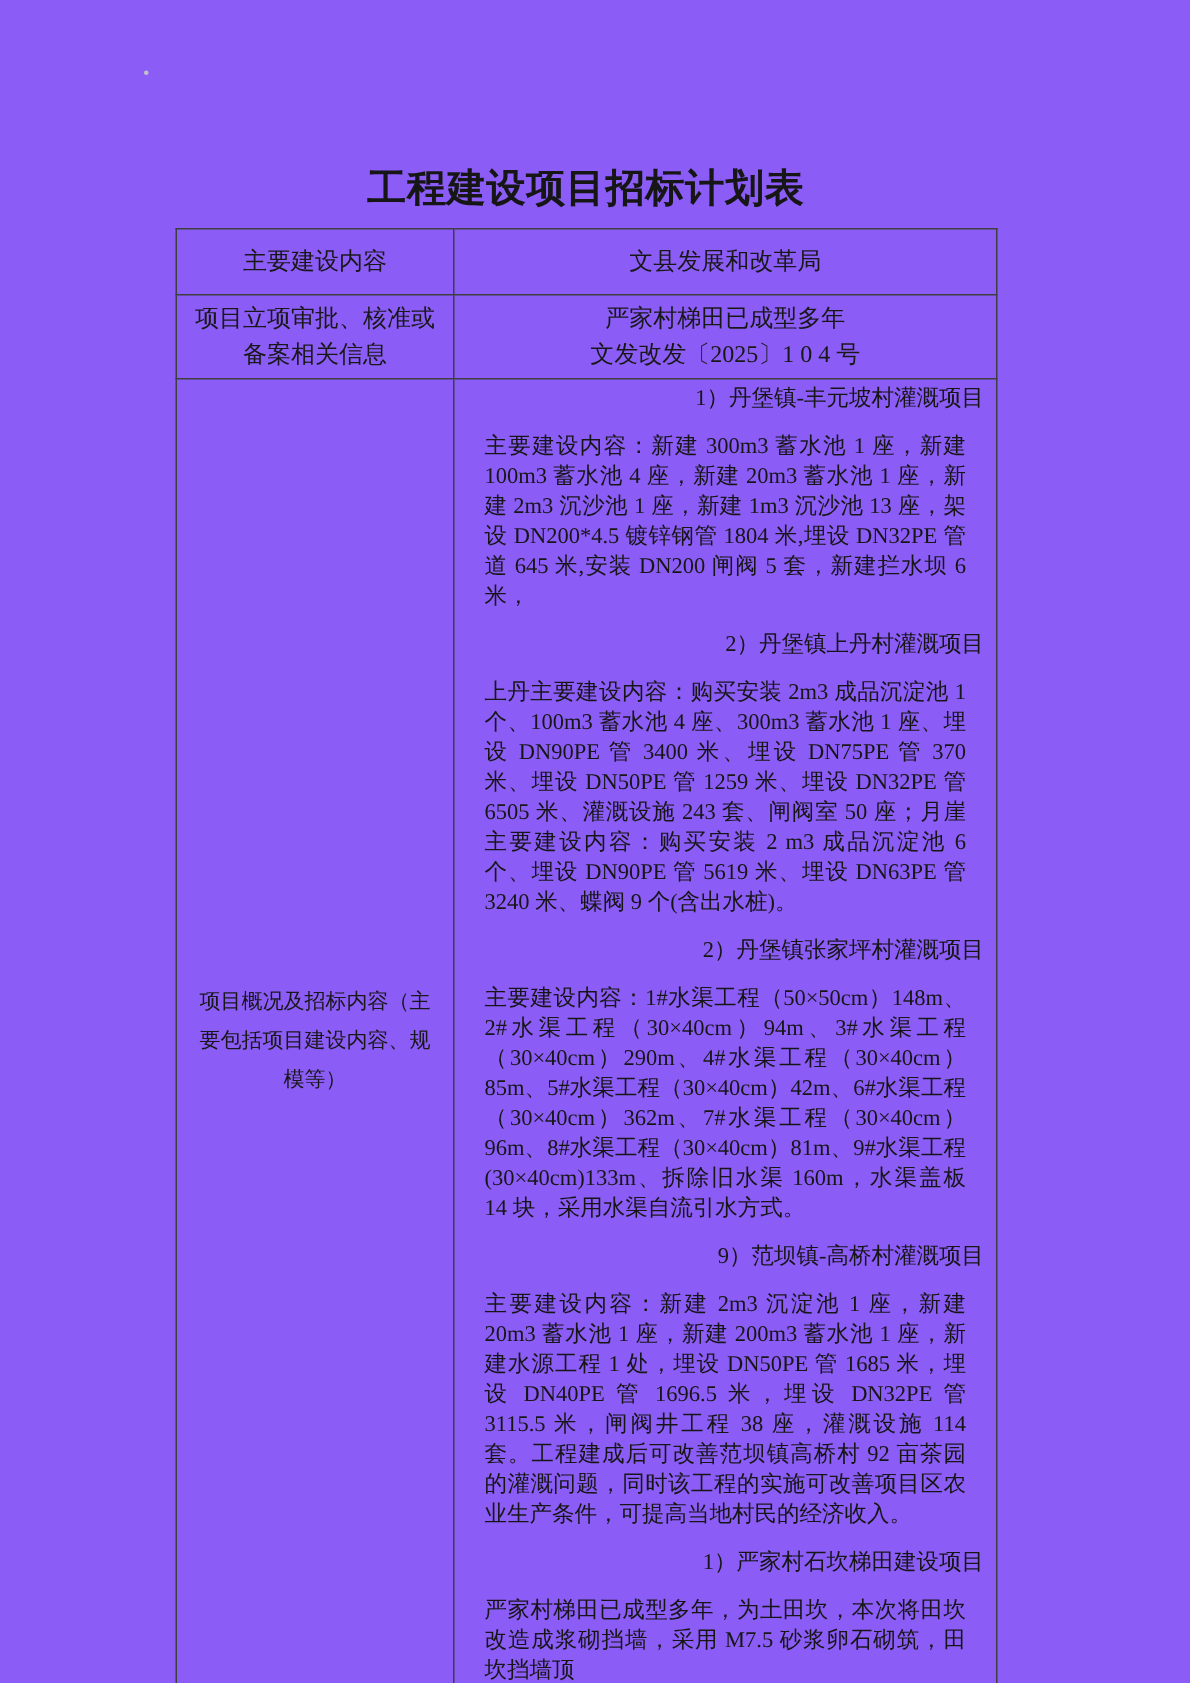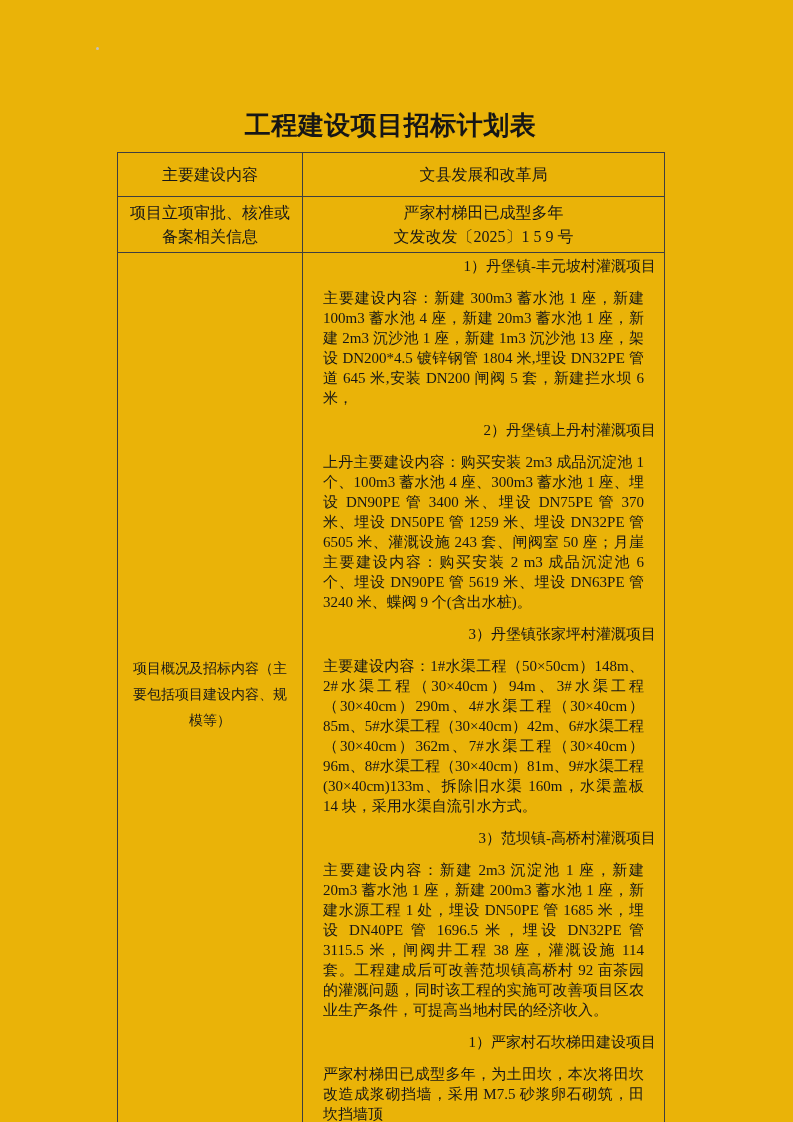--- a/index.html
+++ b/index.html
@@ -5,21 +5,21 @@
   html, body { margin: 0; padding: 0; }
   body {
     width: 793px;
     height: 1122px;
     background: #ffffff;
     position: relative;
     font-family: "Liberation Serif", "DejaVu Serif", serif;
     color: #1c1c1c;
     -webkit-font-smoothing: antialiased;
   }
-  .page { position: absolute; inset: 0; background: #eab308; overflow: hidden; }
+  .page { position: absolute; inset: 0; background: #8b5cf6; overflow: hidden; }
   .speck {
     position: absolute; left: 96px; top: 47px;
     width: 3px; height: 3px; border-radius: 50%;
     background: #c2c2c2;
   }
   .doc-title {
     position: absolute; left: 117px; top: 108px; width: 547px;
     margin: 0; text-align: center;
     font-family: "Liberation Sans", "DejaVu Sans", sans-serif;
     font-size: 26px; font-weight: bold; color: #161616;
@@ -84,39 +84,39 @@
 
     <tr class="r3">
       <td class="label">主要建设内容</td>
       <td class="value-center">文县发展和改革局</td>
     </tr>
 
     <tr class="r4">
       <td class="label">项目立项审批、核准或备案相关信息</td>
       <td class="value-center">
         <div class="approval-line">严家村梯田已成型多年</div>
-        <div class="approval-line">文发改发〔2025〕1 5 9 号</div>
+        <div class="approval-line">文发改发〔2025〕1 0 4 号</div>
       </td>
     </tr>
 
     <tr class="r5">
       <td class="label">项目概况及招标内容（主要包括项目建设内容、规模等）</td>
       <td class="value-long">
         <div class="long-inner">
 
           <p class="sec-heading">1）丹堡镇-丰元坡村灌溉项目</p>
           <p class="sec-body">主要建设内容：新建 300m3 蓄水池 1 座，新建 100m3 蓄水池 4 座，新建 20m3 蓄水池 1 座，新建 2m3 沉沙池 1 座，新建 1m3 沉沙池 13 座，架设 DN200*4.5 镀锌钢管 1804 米,埋设 DN32PE 管道 645 米,安装 DN200 闸阀 5 套，新建拦水坝 6 米，</p>
 
           <p class="sec-heading">2）丹堡镇上丹村灌溉项目</p>
           <p class="sec-body">上丹主要建设内容：购买安装 2m3 成品沉淀池 1 个、100m3 蓄水池 4 座、300m3 蓄水池 1 座、埋设 DN90PE 管 3400 米、埋设 DN75PE 管 370 米、埋设 DN50PE 管 1259 米、埋设 DN32PE 管 6505 米、灌溉设施 243 套、闸阀室 50 座；月崖主要建设内容：购买安装 2 m3 成品沉淀池 6 个、埋设 DN90PE 管 5619 米、埋设 DN63PE 管 3240 米、蝶阀 9 个(含出水桩)。</p>
 
-          <p class="sec-heading">3）丹堡镇张家坪村灌溉项目</p>
+          <p class="sec-heading">2）丹堡镇张家坪村灌溉项目</p>
           <p class="sec-body">主要建设内容：1#水渠工程（50×50cm）148m、2#水渠工程（30×40cm）94m、3#水渠工程（30×40cm）290m、4#水渠工程（30×40cm）85m、5#水渠工程（30×40cm）42m、6#水渠工程（30×40cm）362m、7#水渠工程（30×40cm）96m、8#水渠工程（30×40cm）81m、9#水渠工程(30×40cm)133m、拆除旧水渠 160m，水渠盖板 14 块，采用水渠自流引水方式。</p>
 
-          <p class="sec-heading">3）范坝镇-高桥村灌溉项目</p>
+          <p class="sec-heading">9）范坝镇-高桥村灌溉项目</p>
           <p class="sec-body">主要建设内容：新建 2m3 沉淀池 1 座，新建 20m3 蓄水池 1 座，新建 200m3 蓄水池 1 座，新建水源工程 1 处，埋设 DN50PE 管 1685 米，埋设 DN40PE 管 1696.5 米，埋设 DN32PE 管 3115.5 米，闸阀井工程 38 座，灌溉设施 114 套。工程建成后可改善范坝镇高桥村 92 亩茶园的灌溉问题，同时该工程的实施可改善项目区农业生产条件，可提高当地村民的经济收入。</p>
 
           <p class="sec-heading">1）严家村石坎梯田建设项目</p>
           <p class="sec-body">严家村梯田已成型多年，为土田坎，本次将田坎改造成浆砌挡墙，采用 M7.5 砂浆卵石砌筑，田坎挡墙顶</p>
 
         </div>
       </td>
     </tr>
   </tbody>
     </table>

